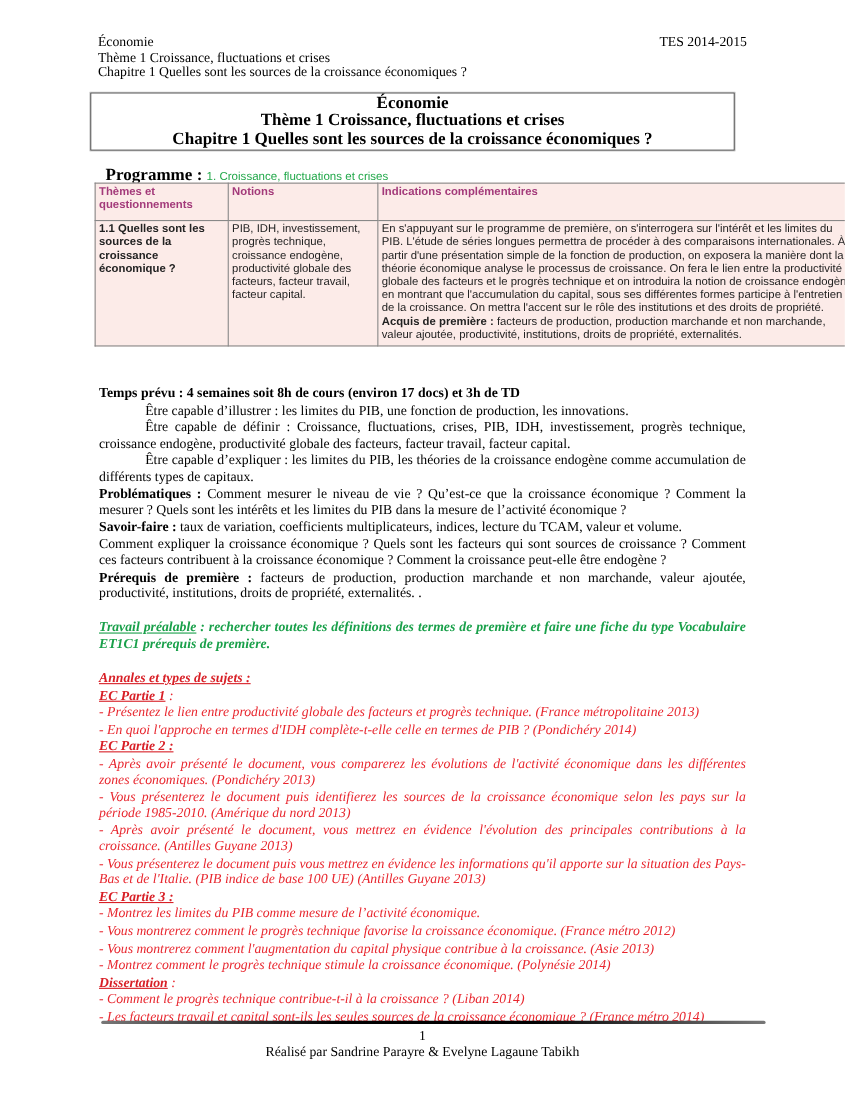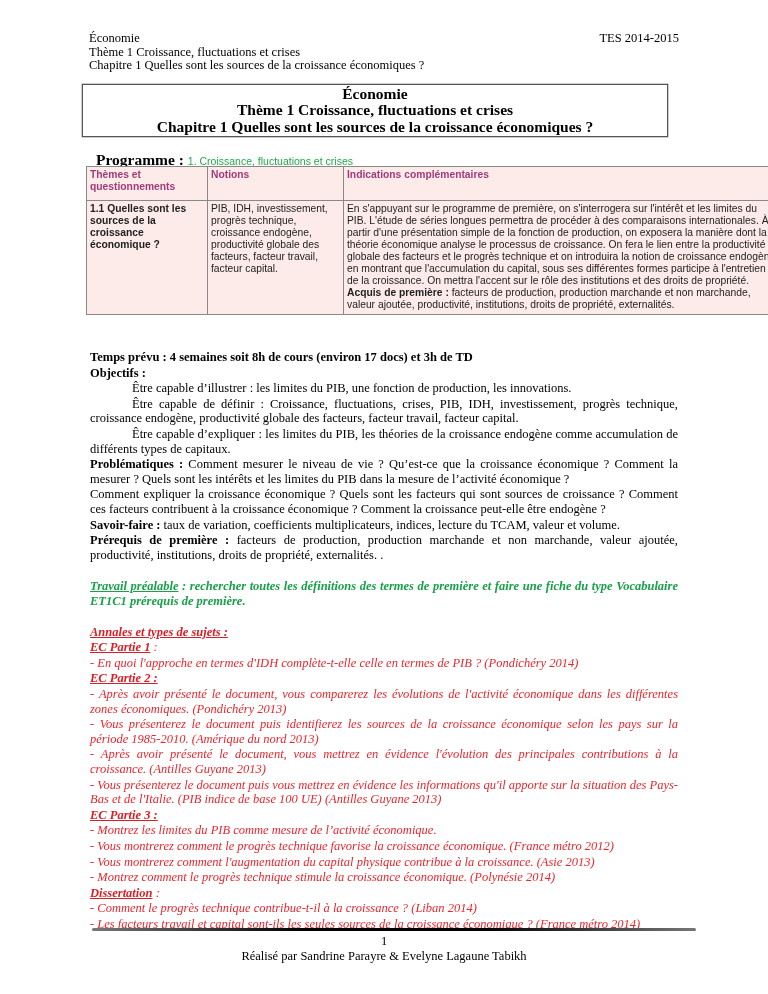--- a/index.html
+++ b/index.html
@@ -162,34 +162,34 @@
     <td>
       <span>En s'appuyant sur le programme de première, on s'interrogera sur l'intérêt et les limites du PIB. L'étude de séries longues permettra de procéder à des comparaisons internationales. À partir d'une présentation simple de la fonction de production, on exposera la manière dont la théorie économique analyse le processus de croissance. On fera le lien entre la productivité globale des facteurs et le progrès technique et on introduira la notion de croissance endogène en montrant que l'accumulation du capital, sous ses différentes formes participe à l'entretien de la croissance. On mettra l'accent sur le rôle des institutions et des droits de propriété.</span><br>
       <span class="bold">Acquis de première :</span><span> facteurs de production, production marchande et non marchande, valeur ajoutée, productivité, institutions, droits de propriété, externalités.</span>
     </td>
   </tr>
 </tbody>
   </table>
 
 <div class="body-text">
   <p class="bold">Temps prévu : 4 semaines soit 8h de cours (environ 17 docs) et 3h de TD</p>
-  <p class="bold">Objectifs :</p>
   <p class="indent">Être capable d’illustrer : les limites du PIB, une fonction de production, les innovations.</p>
   <p class="indent">Être capable de définir : Croissance, fluctuations, crises, PIB, IDH, investissement, progrès technique, croissance endogène, productivité globale des facteurs, facteur travail, facteur capital.</p>
   <p class="indent">Être capable d’expliquer : les limites du PIB, les théories de la croissance endogène comme accumulation de différents types de capitaux.</p>
   <p><span class="bold">Problématiques :</span><span> Comment mesurer le niveau de vie ? Qu’est-ce que la croissance économique ? Comment la mesurer ? Quels sont les intérêts et les limites du PIB dans la mesure de l’activité économique ?</span></p>
+  <p><span class="bold">Savoir-faire :</span><span> taux de variation, coefficients multiplicateurs, indices, lecture du TCAM, valeur et volume.</span></p>
   <p>Comment expliquer la croissance économique ? Quels sont les facteurs qui sont sources de croissance ? Comment ces facteurs contribuent à la croissance économique ? Comment la croissance peut-elle être endogène ?</p>
-  <p><span class="bold">Savoir-faire :</span><span> taux de variation, coefficients multiplicateurs, indices, lecture du TCAM, valeur et volume.</span></p>
   <p><span class="bold">Prérequis de première :</span><span> facteurs de production, production marchande et non marchande, valeur ajoutée, productivité, institutions, droits de propriété, externalités. .</span></p>
   <div class="spacer"></div>
   <p class="green"><span class="u">Travail préalable</span><span> : rechercher toutes les définitions des termes de première et faire une fiche du type Vocabulaire ET1C1 prérequis de première.</span></p>
   <div class="spacer"></div>
   <p class="red-head">Annales et types de sujets :</p>
 
   <p class="red"><span class="red-head">EC Partie 1</span><span> :</span></p>
+  <p class="red">- Présentez le lien entre productivité globale des facteurs et progrès technique. (France métropolitaine 2013)</p>
   <p class="red">- En quoi l'approche en termes d'IDH complète-t-elle celle en termes de PIB ? (Pondichéry 2014)</p>
 
   <p class="red-head">EC Partie 2 :</p>
   <p class="red">- Après avoir présenté le document, vous comparerez les évolutions de l'activité économique dans les différentes zones économiques. (Pondichéry 2013)</p>
   <p class="red">- Vous présenterez le document puis identifierez les sources de la croissance économique selon les pays sur la période 1985-2010. (Amérique du nord 2013)</p>
   <p class="red">- Après avoir présenté le document, vous mettrez en évidence l'évolution des principales contributions à la croissance. (Antilles Guyane 2013)</p>
   <p class="red">- Vous présenterez le document puis vous mettrez en évidence les informations qu'il apporte sur la situation des Pays-Bas et de l'Italie. (PIB indice de base 100 UE) (Antilles Guyane 2013)</p>
 
   <p class="red-head">EC Partie 3 :</p>
   <p class="red">- Montrez les limites du PIB comme mesure de l’activité économique.</p>

